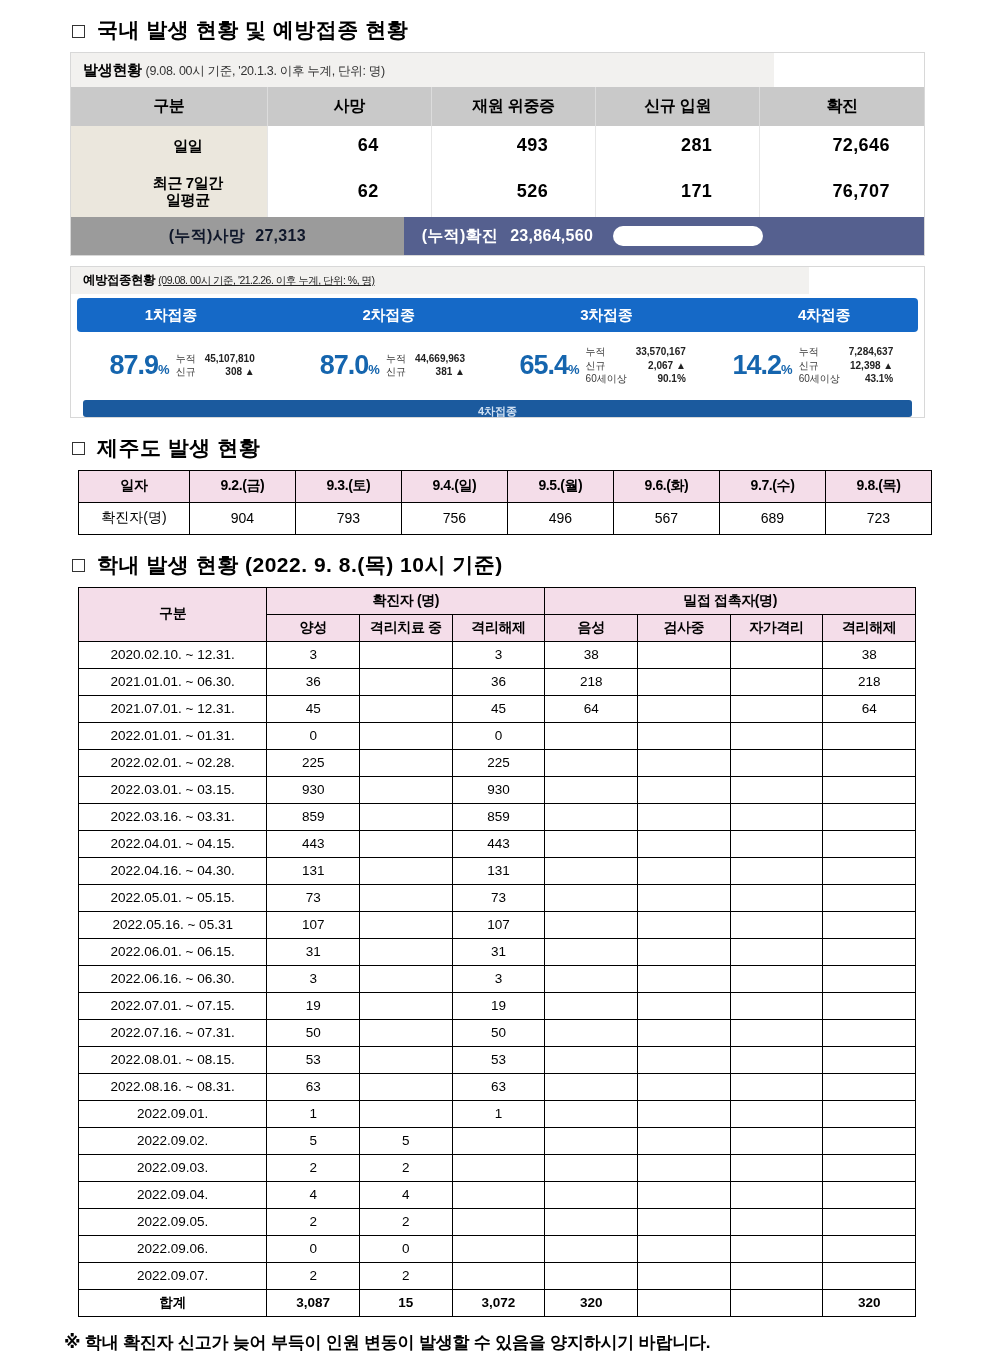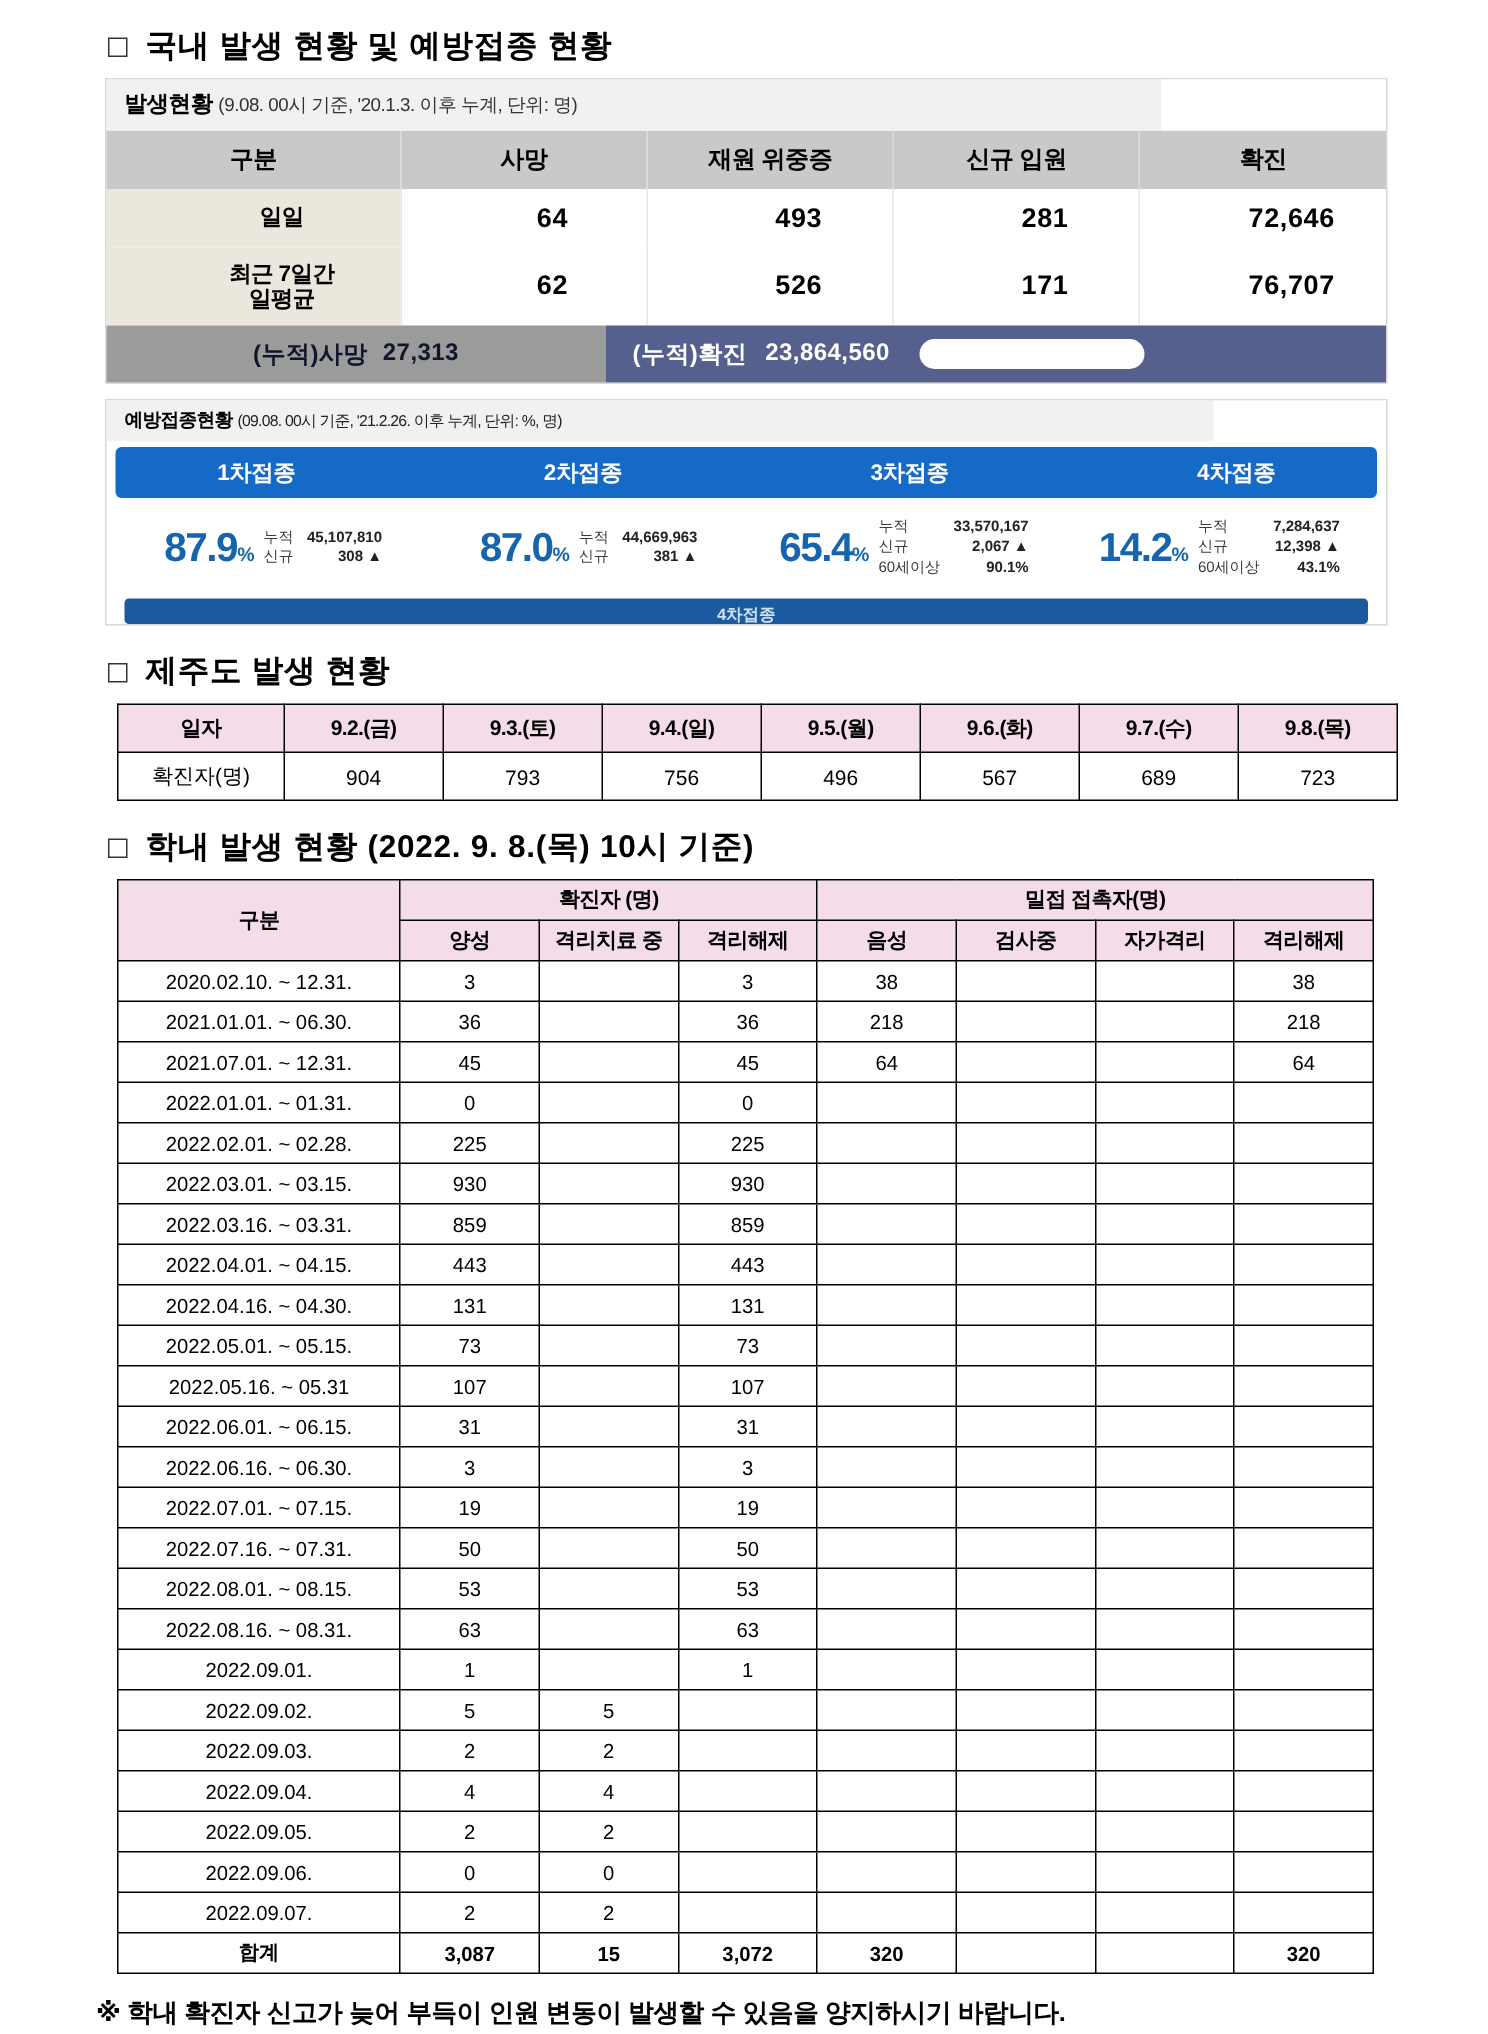--- a/index.html
+++ b/index.html
@@ -165,21 +165,21 @@
     overflow: hidden;
   }
   .vac-title {
     background: #f2f1ef;
     padding: 7px 12px 6px 12px;
     font-size: 12px;
     position: relative;
     line-height: 1.1;
   }
   .vac-title .v-strong { font-weight: bold; font-size: 12.5px; letter-spacing: -0.5px;}
-  .vac-title .v-sub { font-size: 10.5px; color: #222; letter-spacing: -0.5px;}
+  .vac-title .v-sub { font-size: 10.5px; color: #222; letter-spacing: -0.5px; text-decoration: underline;}
   .vac-title::after {
     content: "";
     position: absolute;
     right: 0; top: 0; bottom: 0;
     width: 115px;
     background: #ffffff;
   }
   .vac-inner { padding: 4px 6px 0 6px; }
   .vac-head {
     display: flex;

